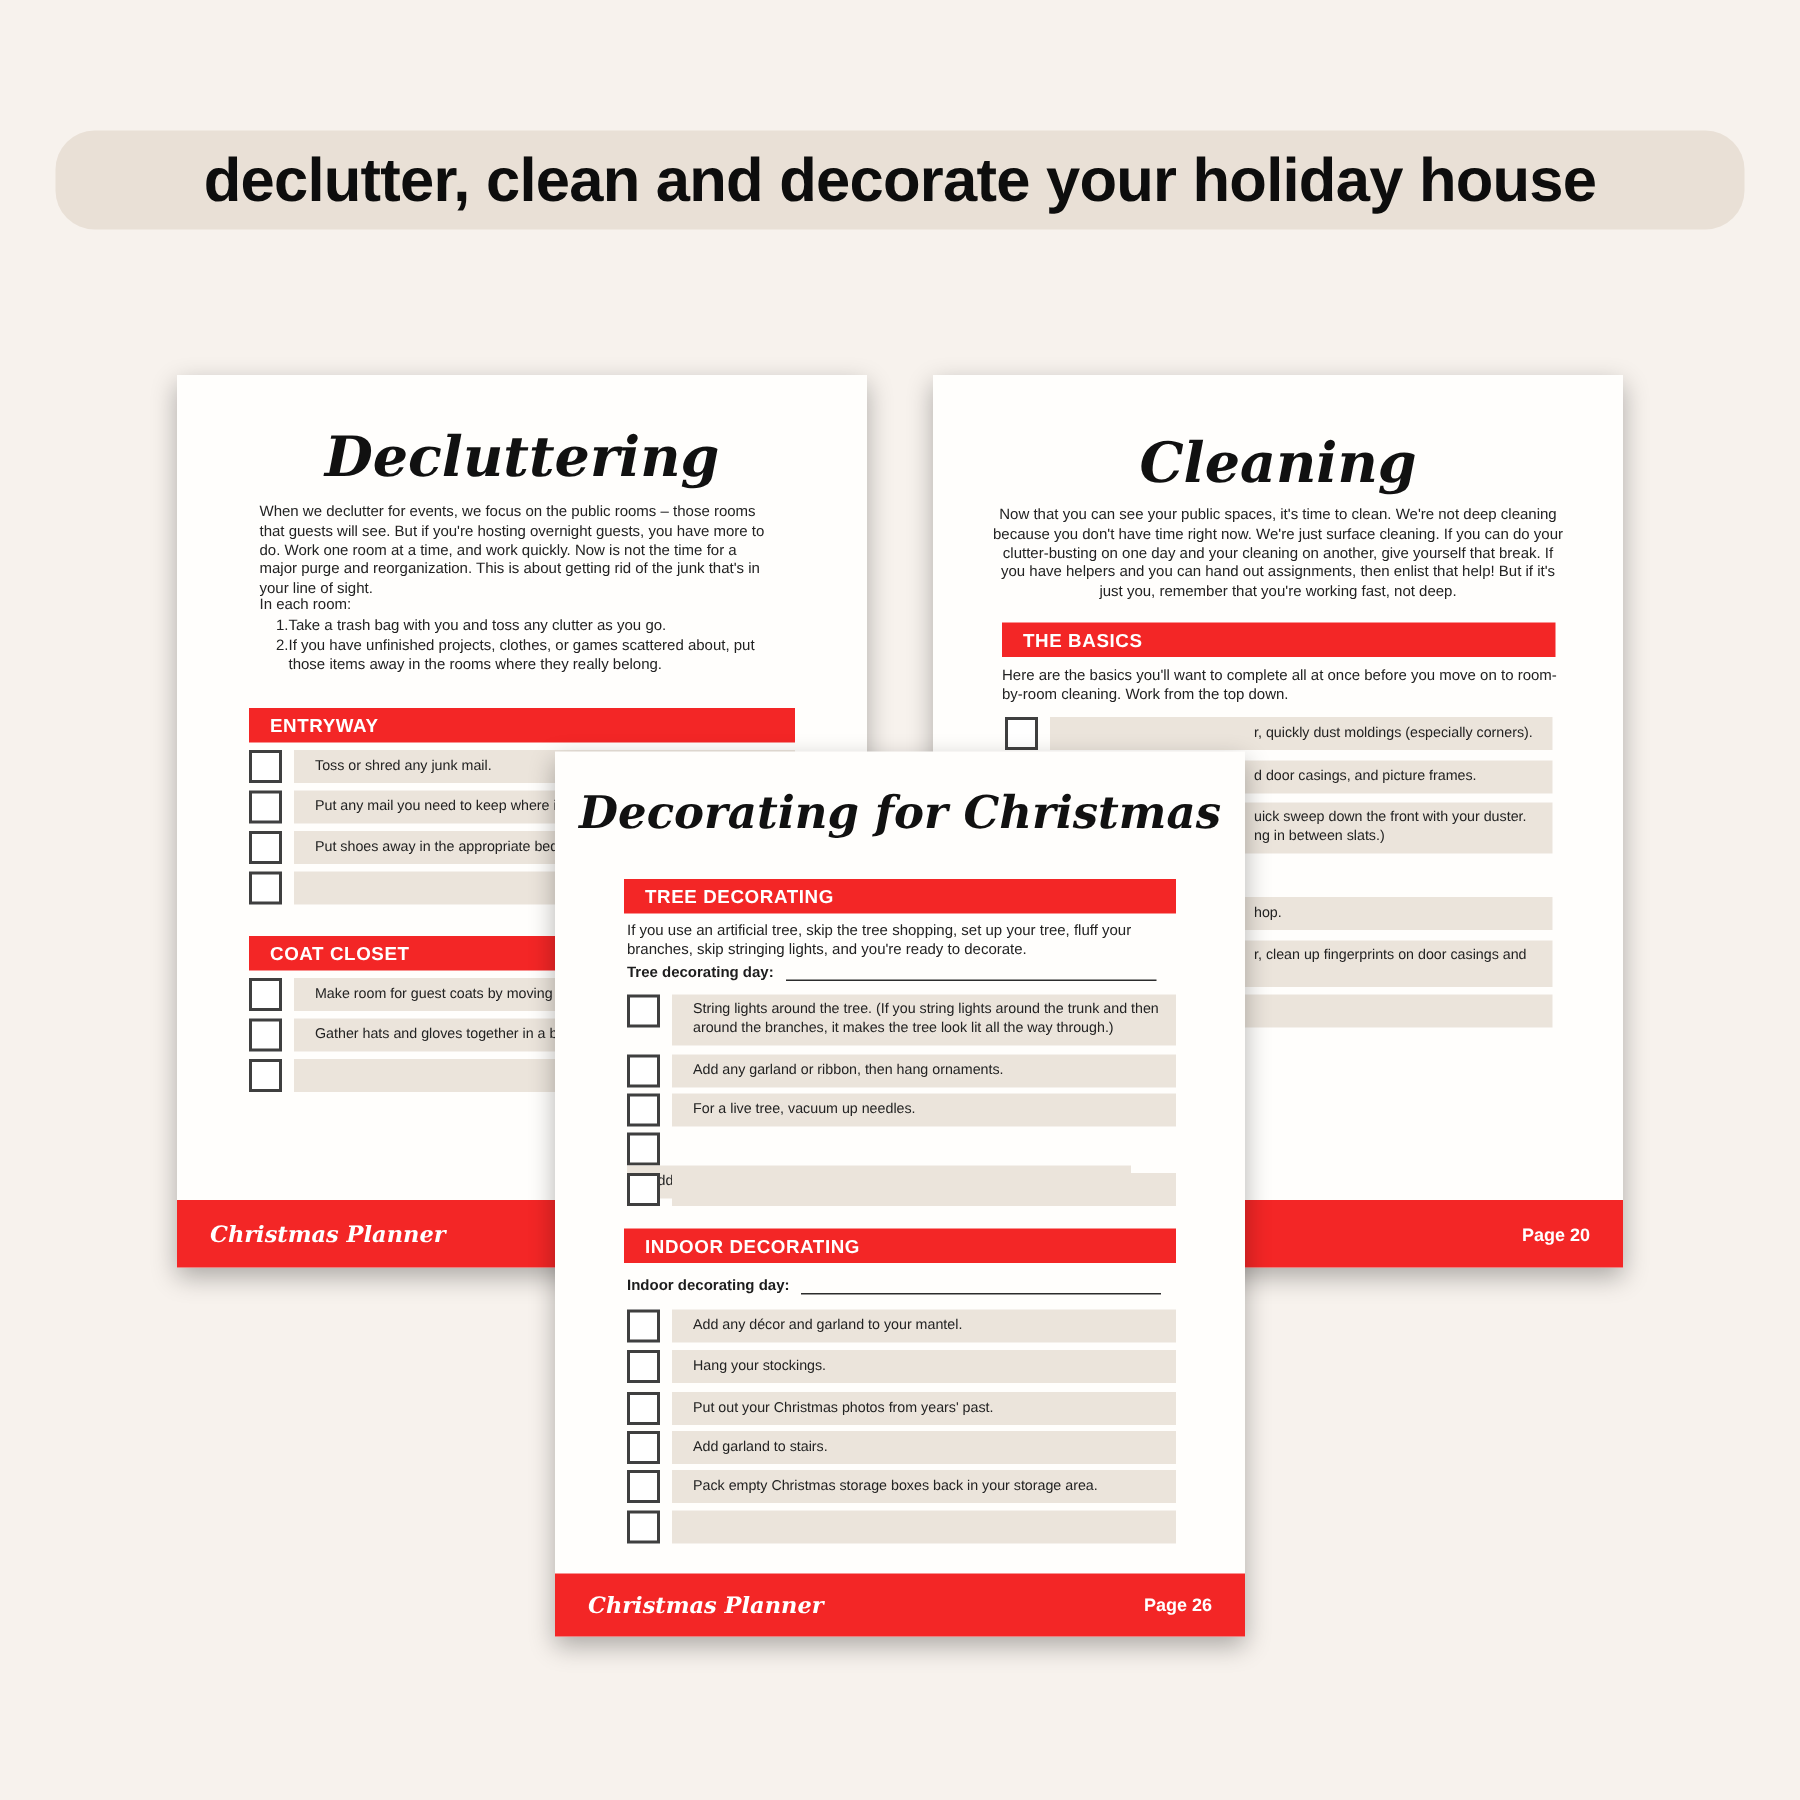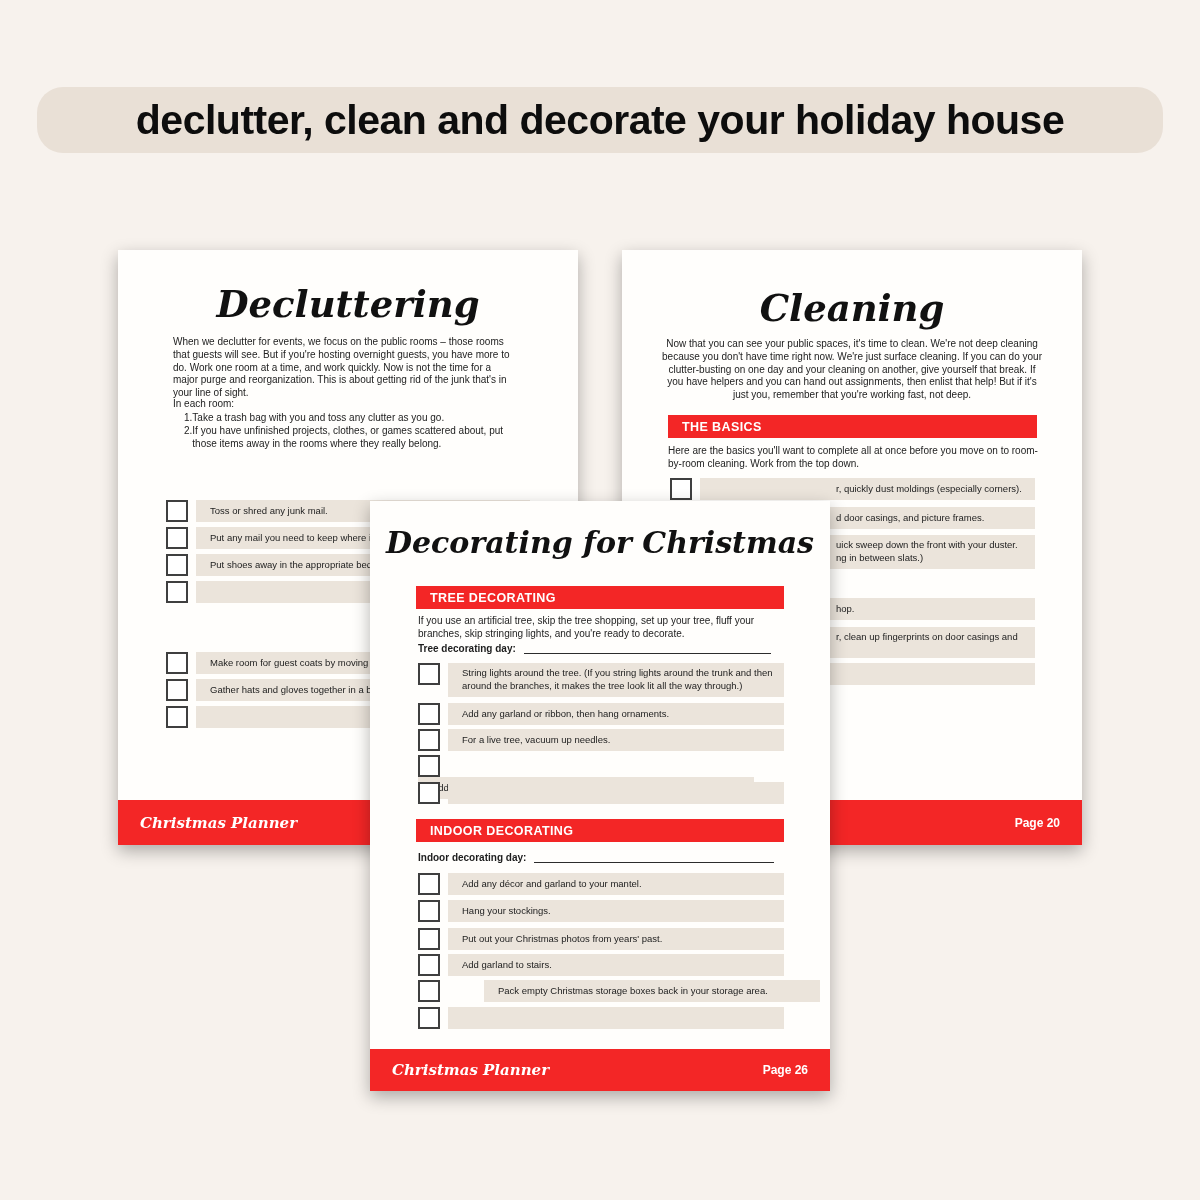--- a/index.html
+++ b/index.html
@@ -80,38 +80,40 @@
     <div class="step">
       <span class="stepnum">1.</span>
         <span>Take a trash bag with you and toss any clutter as you go.</span>
     </div>
     <div class="step">
       <span class="stepnum">2.</span>
         <span>If you have unfinished projects, clothes, or games scattered about, put those items away in the rooms where they really belong.</span>
     </div>
   </div>
 
+  <div class="secbar" style="top:222px; left:48px; width:364px;">ENTRYWAY</div>
 
   <div class="row" style="top:250px; left:48px;">
     <span class="cb"></span>
     <span class="bar" style="width:334px;">Toss or shred any junk mail.</span>
   </div>
   <div class="row" style="top:277px; left:48px;">
     <span class="cb"></span>
     <span class="bar" style="width:334px;">Put any mail you need to keep where it l</span>
   </div>
   <div class="row" style="top:304px; left:48px;">
     <span class="cb"></span>
     <span class="bar" style="width:334px;">Put shoes away in the appropriate bedro</span>
   </div>
   <div class="row" style="top:331px; left:48px;">
     <span class="cb"></span>
     <span class="bar" style="width:334px;"></span>
   </div>
 
+  <div class="secbar" style="top:374px; left:48px; width:364px;">COAT CLOSET</div>
 
   <div class="row" style="top:402px; left:48px;">
     <span class="cb"></span>
     <span class="bar" style="width:334px;">Make room for guest coats by moving yo</span>
   </div>
   <div class="row" style="top:429px; left:48px;">
     <span class="cb"></span>
     <span class="bar" style="width:334px;">Gather hats and gloves together in a ba</span>
   </div>
   <div class="row" style="top:456px; left:48px;">
@@ -213,21 +215,21 @@
     <span class="bar" style="width:336px;">Hang your stockings.</span>
   </div>
   <div class="row" style="top:427px; left:48px;">
     <span class="cb"></span>
     <span class="bar" style="width:336px;">Put out your Christmas photos from years' past.</span>
   </div>
   <div class="row" style="top:453px; left:48px;">
     <span class="cb"></span>
     <span class="bar" style="width:336px;">Add garland to stairs.</span>
   </div>
-  <div class="row" style="top:479px; left:48px;gap:36px;">
+  <div class="row" style="top:479px; left:48px;">
     <span class="cb"></span>
     <span class="bar" style="width:336px;">Pack empty Christmas storage boxes back in your storage area.</span>
   </div>
   <div class="row" style="top:506px; left:48px;">
     <span class="cb"></span>
     <span class="bar" style="width:336px;"></span>
   </div>
 
   <div class="footer" style="top:548px; height:42px;">
     <span class="brand">Christmas Planner</span>

